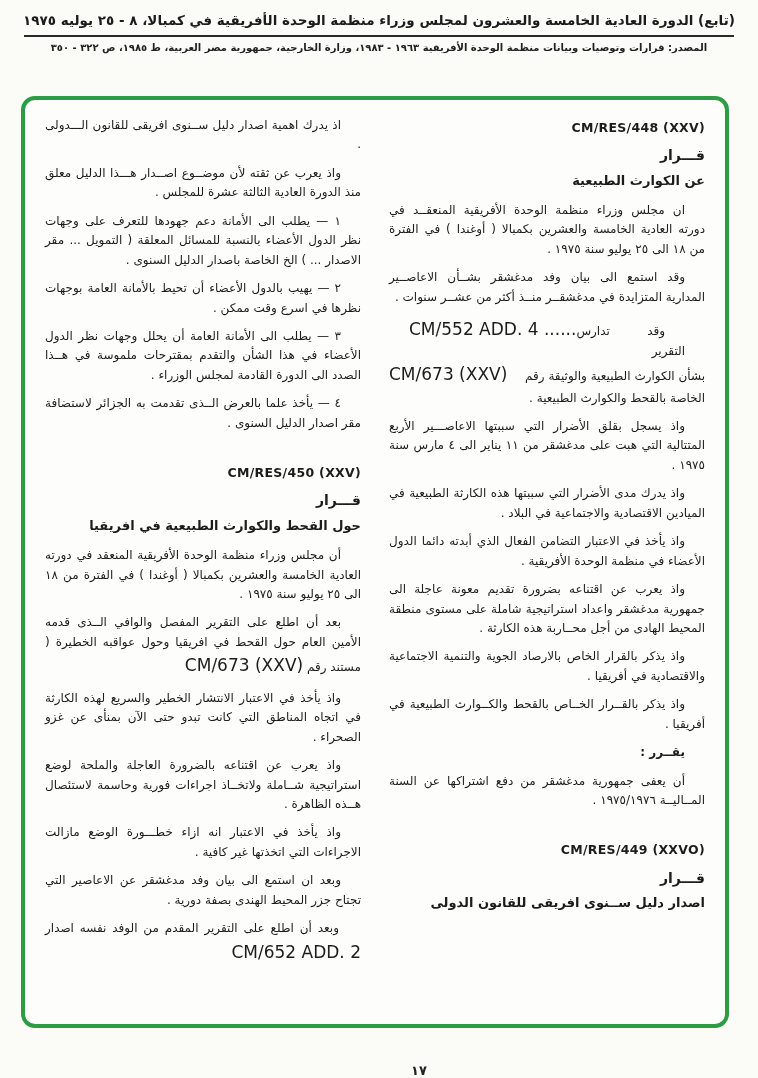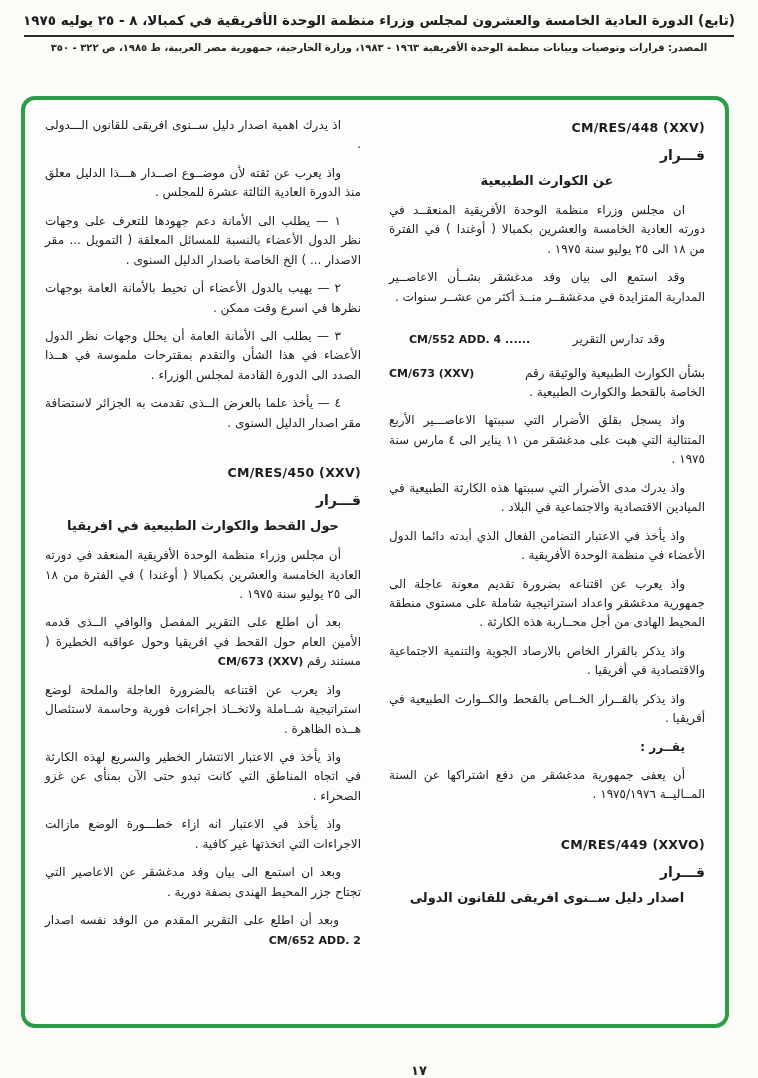--- a/index.html
+++ b/index.html
@@ -31,25 +31,25 @@
   }
   .col{flex:1;font-size:12px;line-height:1.62;text-align:justify;direction:rtl;}
   
   .doc-ref{
     font-weight:700;font-size:12.5px;letter-spacing:.3px;
     direction:ltr;text-align:right;
     margin:2px 0 6px 0;text-indent:0;
   }
   .doc-ref.gap-top{margin-top:30px;}
   .res-title{font-weight:700;font-size:14px;margin:4px 0 3px 0;}
-  .res-subtitle{text-align:center;font-weight:700;font-size:13px;margin:0 0 10px 0;}
+  .res-subtitle{font-weight:700;font-size:13px;margin:0 0 10px 0;}
   .para{margin:0 0 9px 0;text-indent:20px;}
   .decides{font-weight:700;text-indent:20px;margin:2px 0 9px 0;}
   .flex-line{display:flex;justify-content:space-between;align-items:baseline;direction:rtl;}
-  .latin{direction:ltr;unicode-bidi:embed;font-weight:700;font-size:11px;white-space:nowrap;margin-top:15px;}
+  .latin{direction:ltr;unicode-bidi:embed;font-weight:400;font-size:17px;white-space:nowrap;}
   .report-block{margin:0 0 9px 0;}
   .report-block .first{text-indent:20px;}
   .report-block .first .ar{padding-right:20px;}
   
   .page-number{
     position:absolute;bottom:0;left:0;width:100%;
     text-align:center;font-size:13px;font-weight:700;color:#222;padding-left:40px;
   }
 </style>
 </head>
@@ -112,22 +112,22 @@
       <div class="res-title">قـــرار</div>
       <div class="res-subtitle">حول القحط والكوارث الطبيعية في افريقيا</div>
 
       <p class="para">أن مجلس وزراء منظمة الوحدة الأفريقية المنعقد في دورته العادية الخامسة والعشرين بكمبالا ( أوغندا ) في الفترة من ١٨ الى ٢٥ يوليو سنة ١٩٧٥ .</p>
 
       <p class="para">
         <span>بعد أن اطلع على التقرير المفصل والوافي الــذى قدمه الأمين العام حول القحط في افريقيا وحول عواقبه الخطيرة ( مستند رقم </span>
         <span class="latin">CM/673 (XXV)</span>
       </p>
 
+      <p class="para">واذ يأخذ في الاعتبار الانتشار الخطير والسريع لهذه الكارثة في اتجاه المناطق التي كانت تبدو حتى الآن بمنأى عن غزو الصحراء .</p>
       <p class="para">واذ يعرب عن اقتناعه بالضرورة العاجلة والملحة لوضع استراتيجية شــاملة ولاتخــاذ اجراءات فورية وحاسمة لاستئصال هــذه الظاهرة .</p>
-      <p class="para">واذ يأخذ في الاعتبار الانتشار الخطير والسريع لهذه الكارثة في اتجاه المناطق التي كانت تبدو حتى الآن بمنأى عن غزو الصحراء .</p>
       <p class="para">واذ يأخذ في الاعتبار انه ازاء خطـــورة الوضع مازالت الاجراءات التي اتخذتها غير كافية .</p>
       <p class="para">وبعد ان استمع الى بيان وفد مدغشقر عن الاعاصير التي تجتاح جزر المحيط الهندى بصفة دورية .</p>
 
       <p class="para">
         <span>وبعد أن اطلع على التقرير المقدم من الوفد نفسه اصدار </span>
         <span class="latin">CM/652 ADD. 2</span>
       </p>
     </div>
 
   </div>

